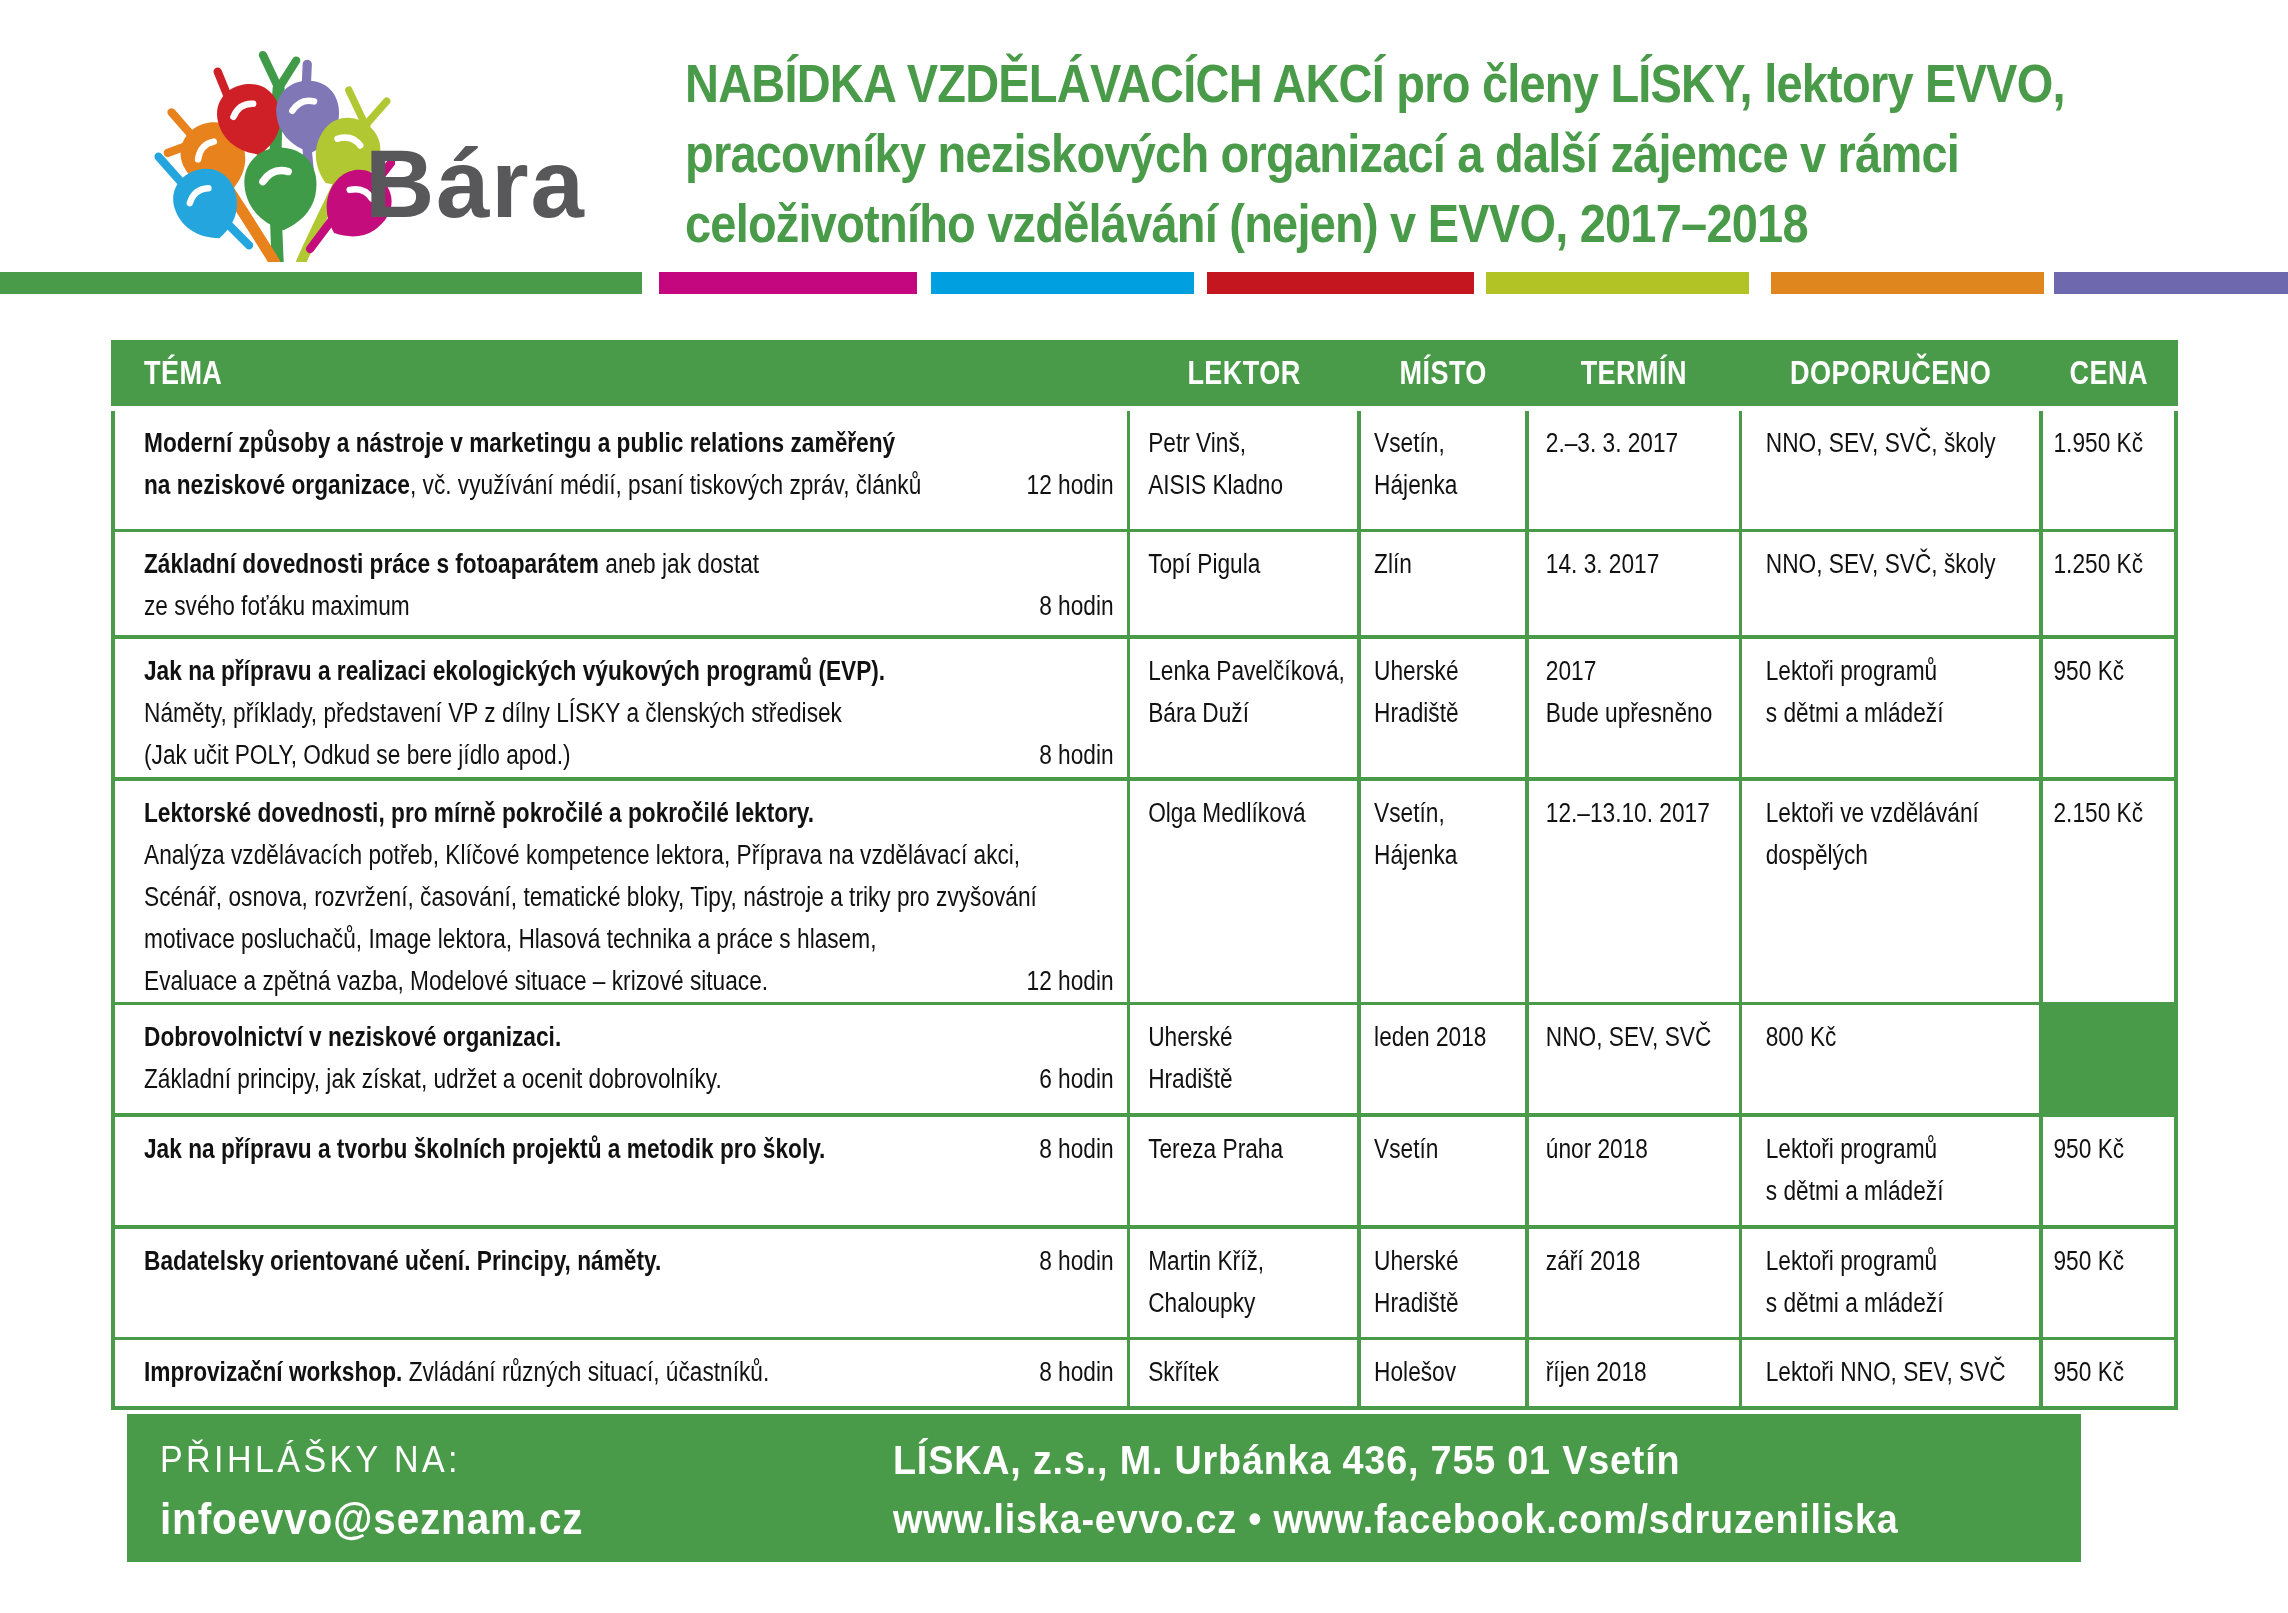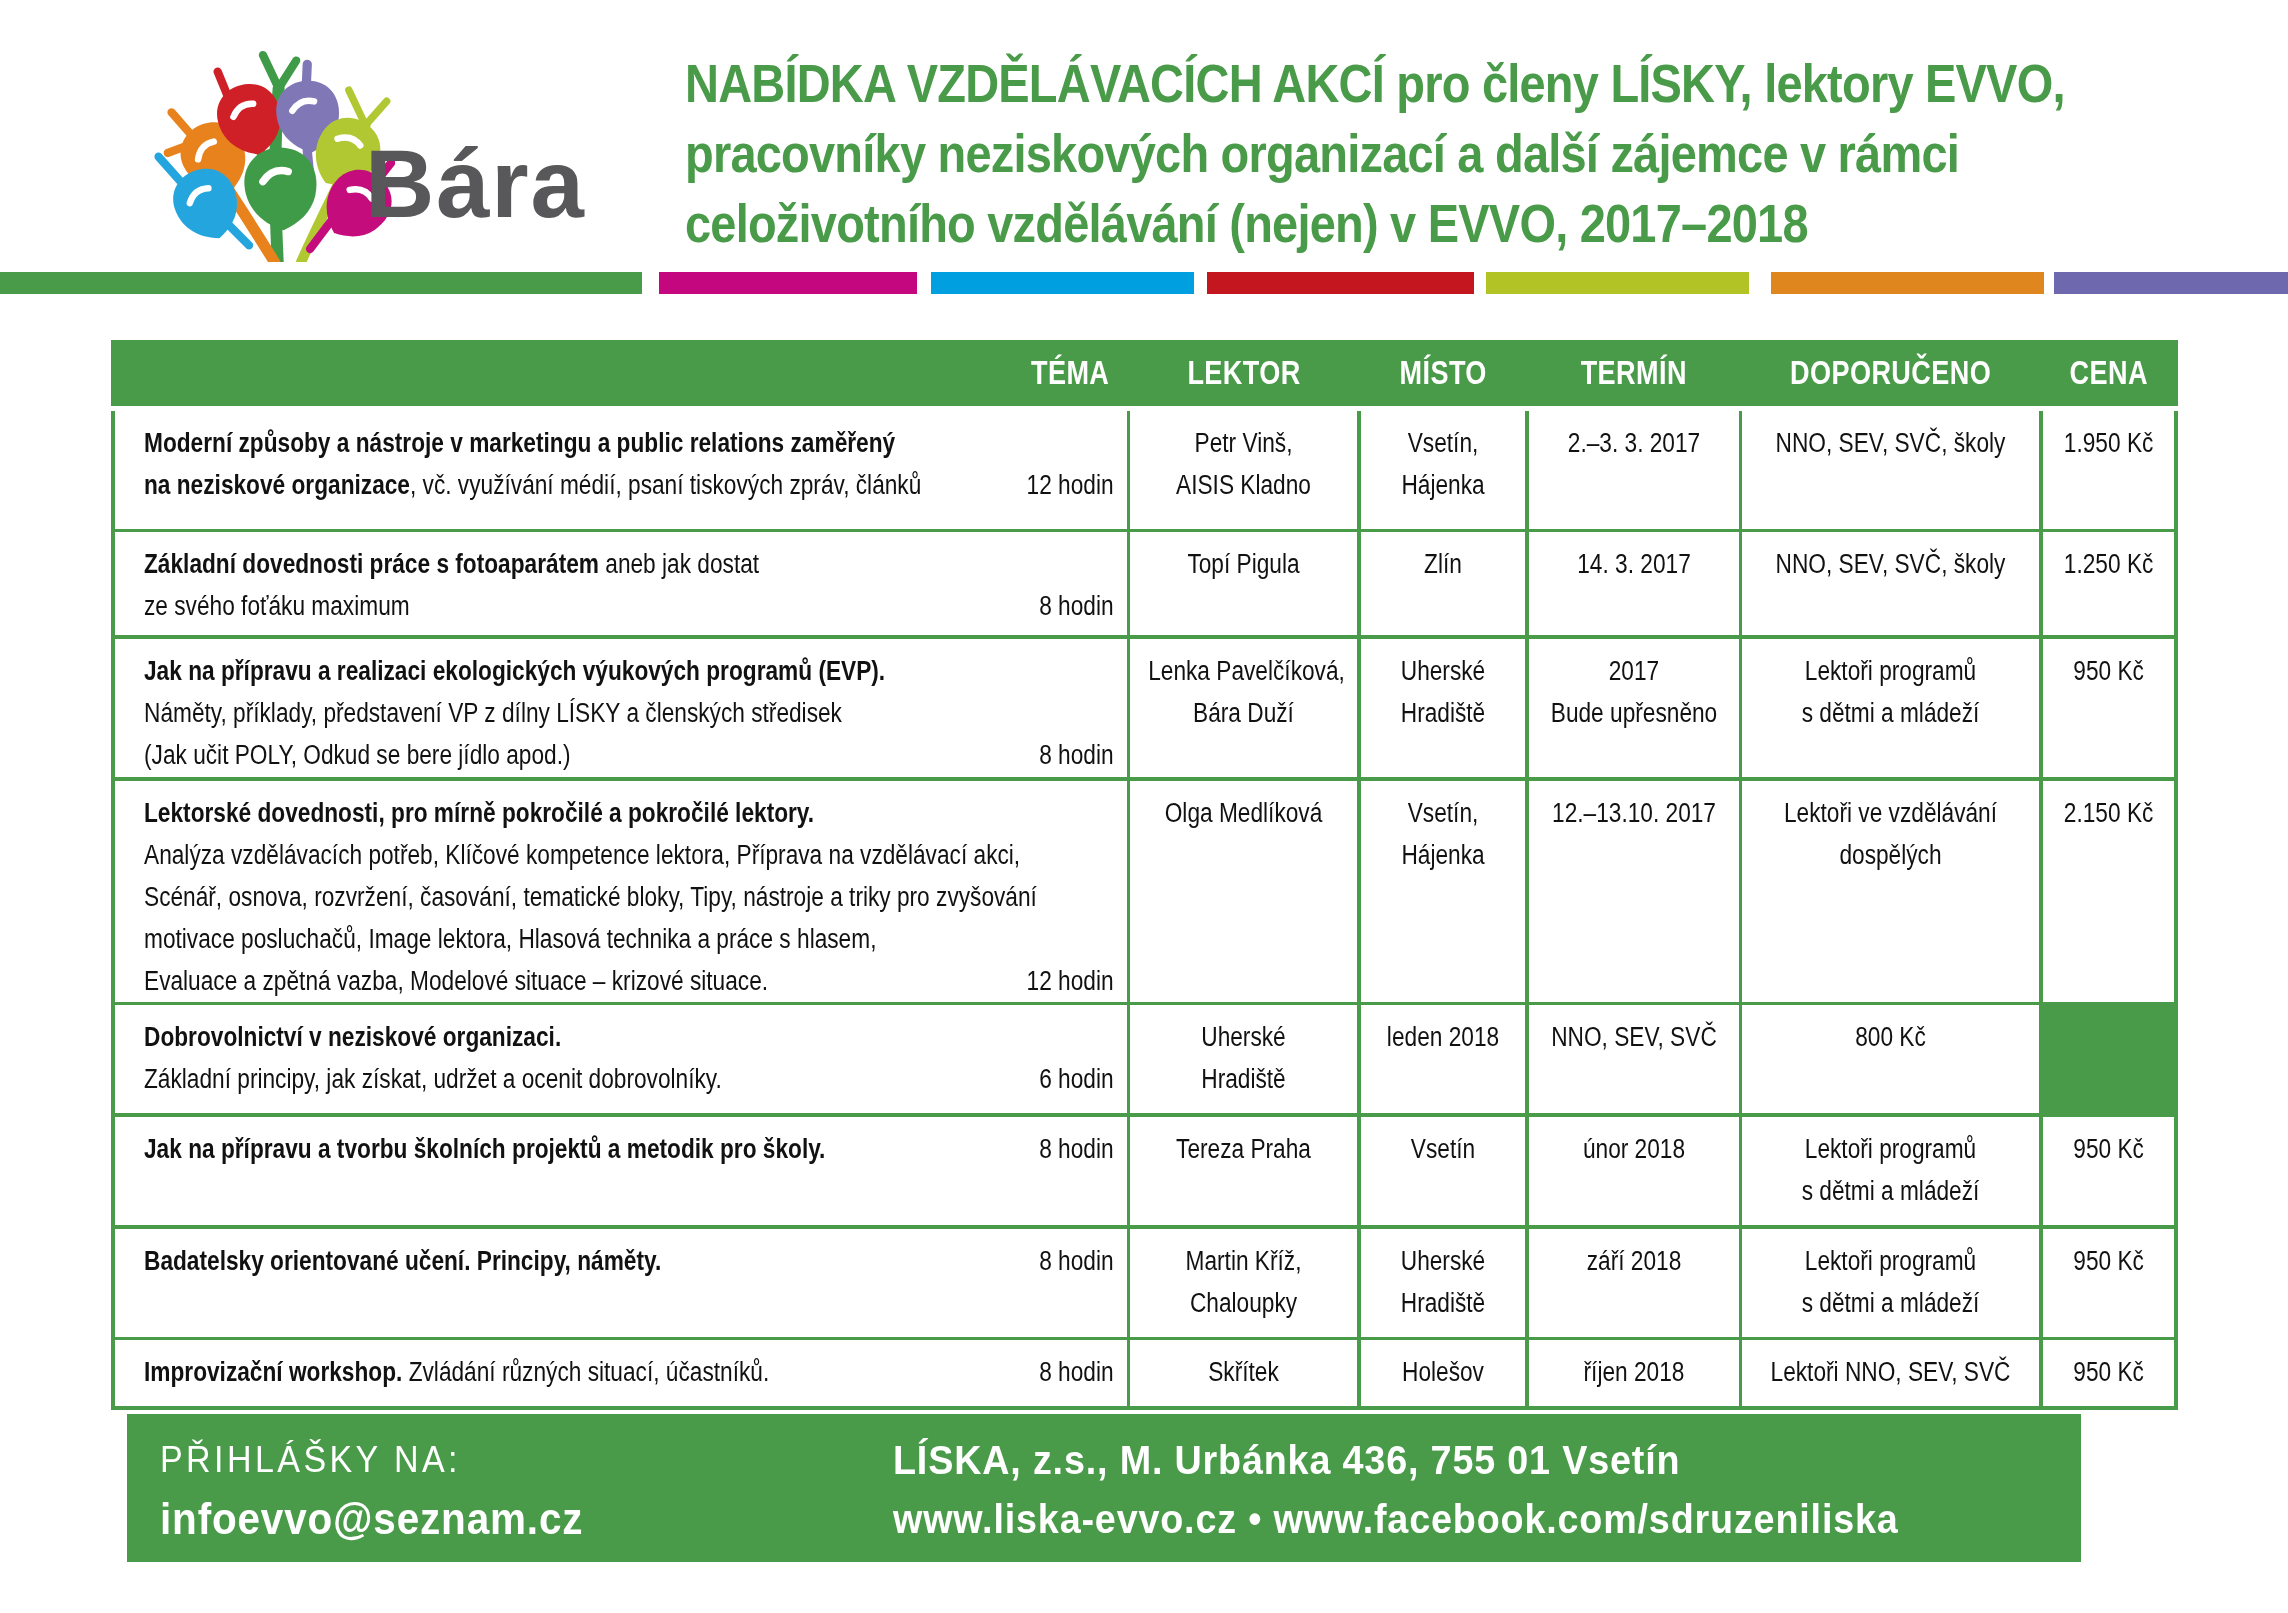--- a/index.html
+++ b/index.html
@@ -38,21 +38,21 @@
   .thead{
     height:66px;background:var(--green);
     display:grid;grid-template-columns:1012px 227px 164px 210px 297px 1fr;
     column-gap:3.7px;padding:0 3.7px;align-items:center;box-sizing:border-box;
   }
   .hcell{text-align:center;color:#fff;}
   .hcell span{
     display:inline-block;font-size:33px;font-weight:700;letter-spacing:0.5px;
     transform:scaleX(0.82);white-space:nowrap;
   }
-  .hcell.hfirst{text-align:right;padding-left:29.5px;}
+  .hcell.hfirst{text-align:left;padding-left:29.5px;}
   .hcell.hfirst span{transform-origin:0 50%;}
 
   .tbody{
     margin-top:4.6px;background:var(--green);
     padding:0 3.7px 3.7px 3.7px;display:flex;flex-direction:column;row-gap:3.7px;
   }
   .trow{
     display:grid;grid-template-columns:1012px 227px 164px 210px 297px 1fr;
     column-gap:3.7px;background:transparent;
   }
@@ -63,21 +63,21 @@
     position:absolute;left:0;top:0;white-space:nowrap;
     font-size:27px;line-height:42px;color:#111;
     transform:scaleX(0.84);transform-origin:0 0;
   }
   .tl-text b{font-weight:700;}
   .hours{
     position:absolute;right:0;top:0;white-space:nowrap;
     font-size:27px;line-height:42px;color:#111;
     transform:scaleX(0.84);transform-origin:100% 0;
   }
-  .ccell{text-align:center;}
+  .ccell{text-align:left;}
   .cline{
     font-size:27px;line-height:42px;color:#111;white-space:nowrap;
     transform:scaleX(0.84);
   }
 
   
   .footer{
     position:absolute;left:127px;top:1414px;width:1954px;height:148px;
     background:var(--green);color:#fff;
   }

